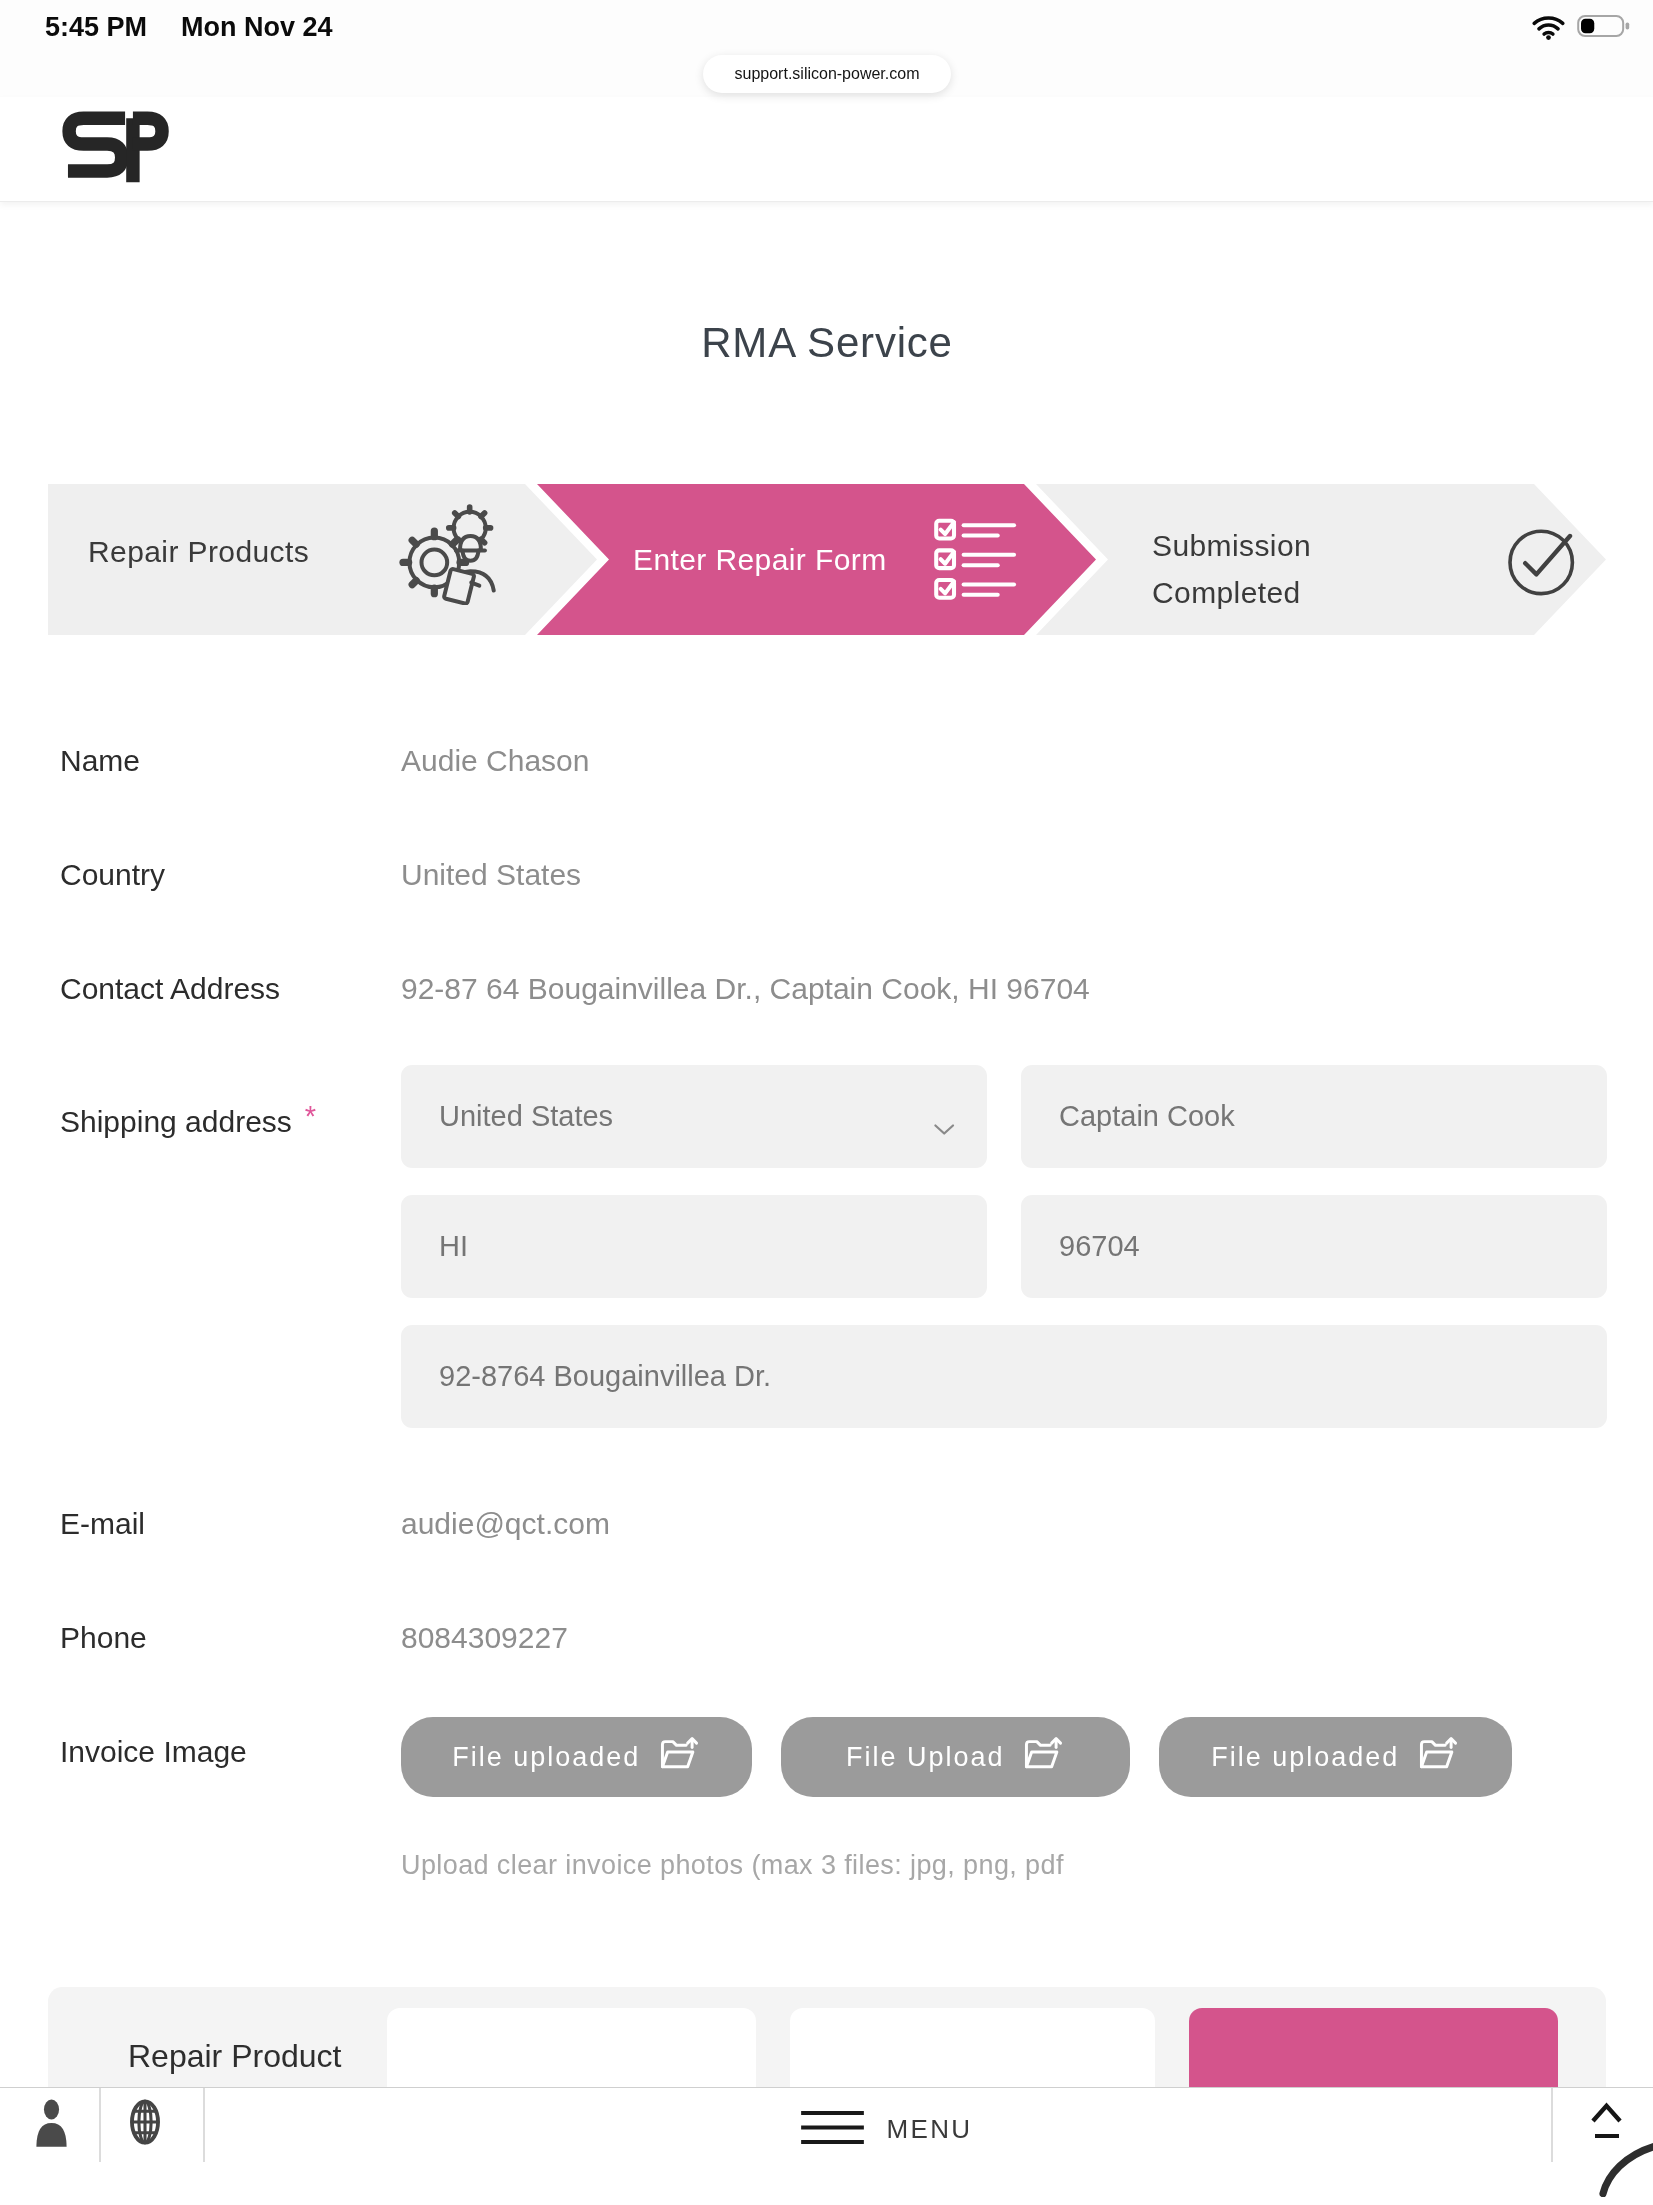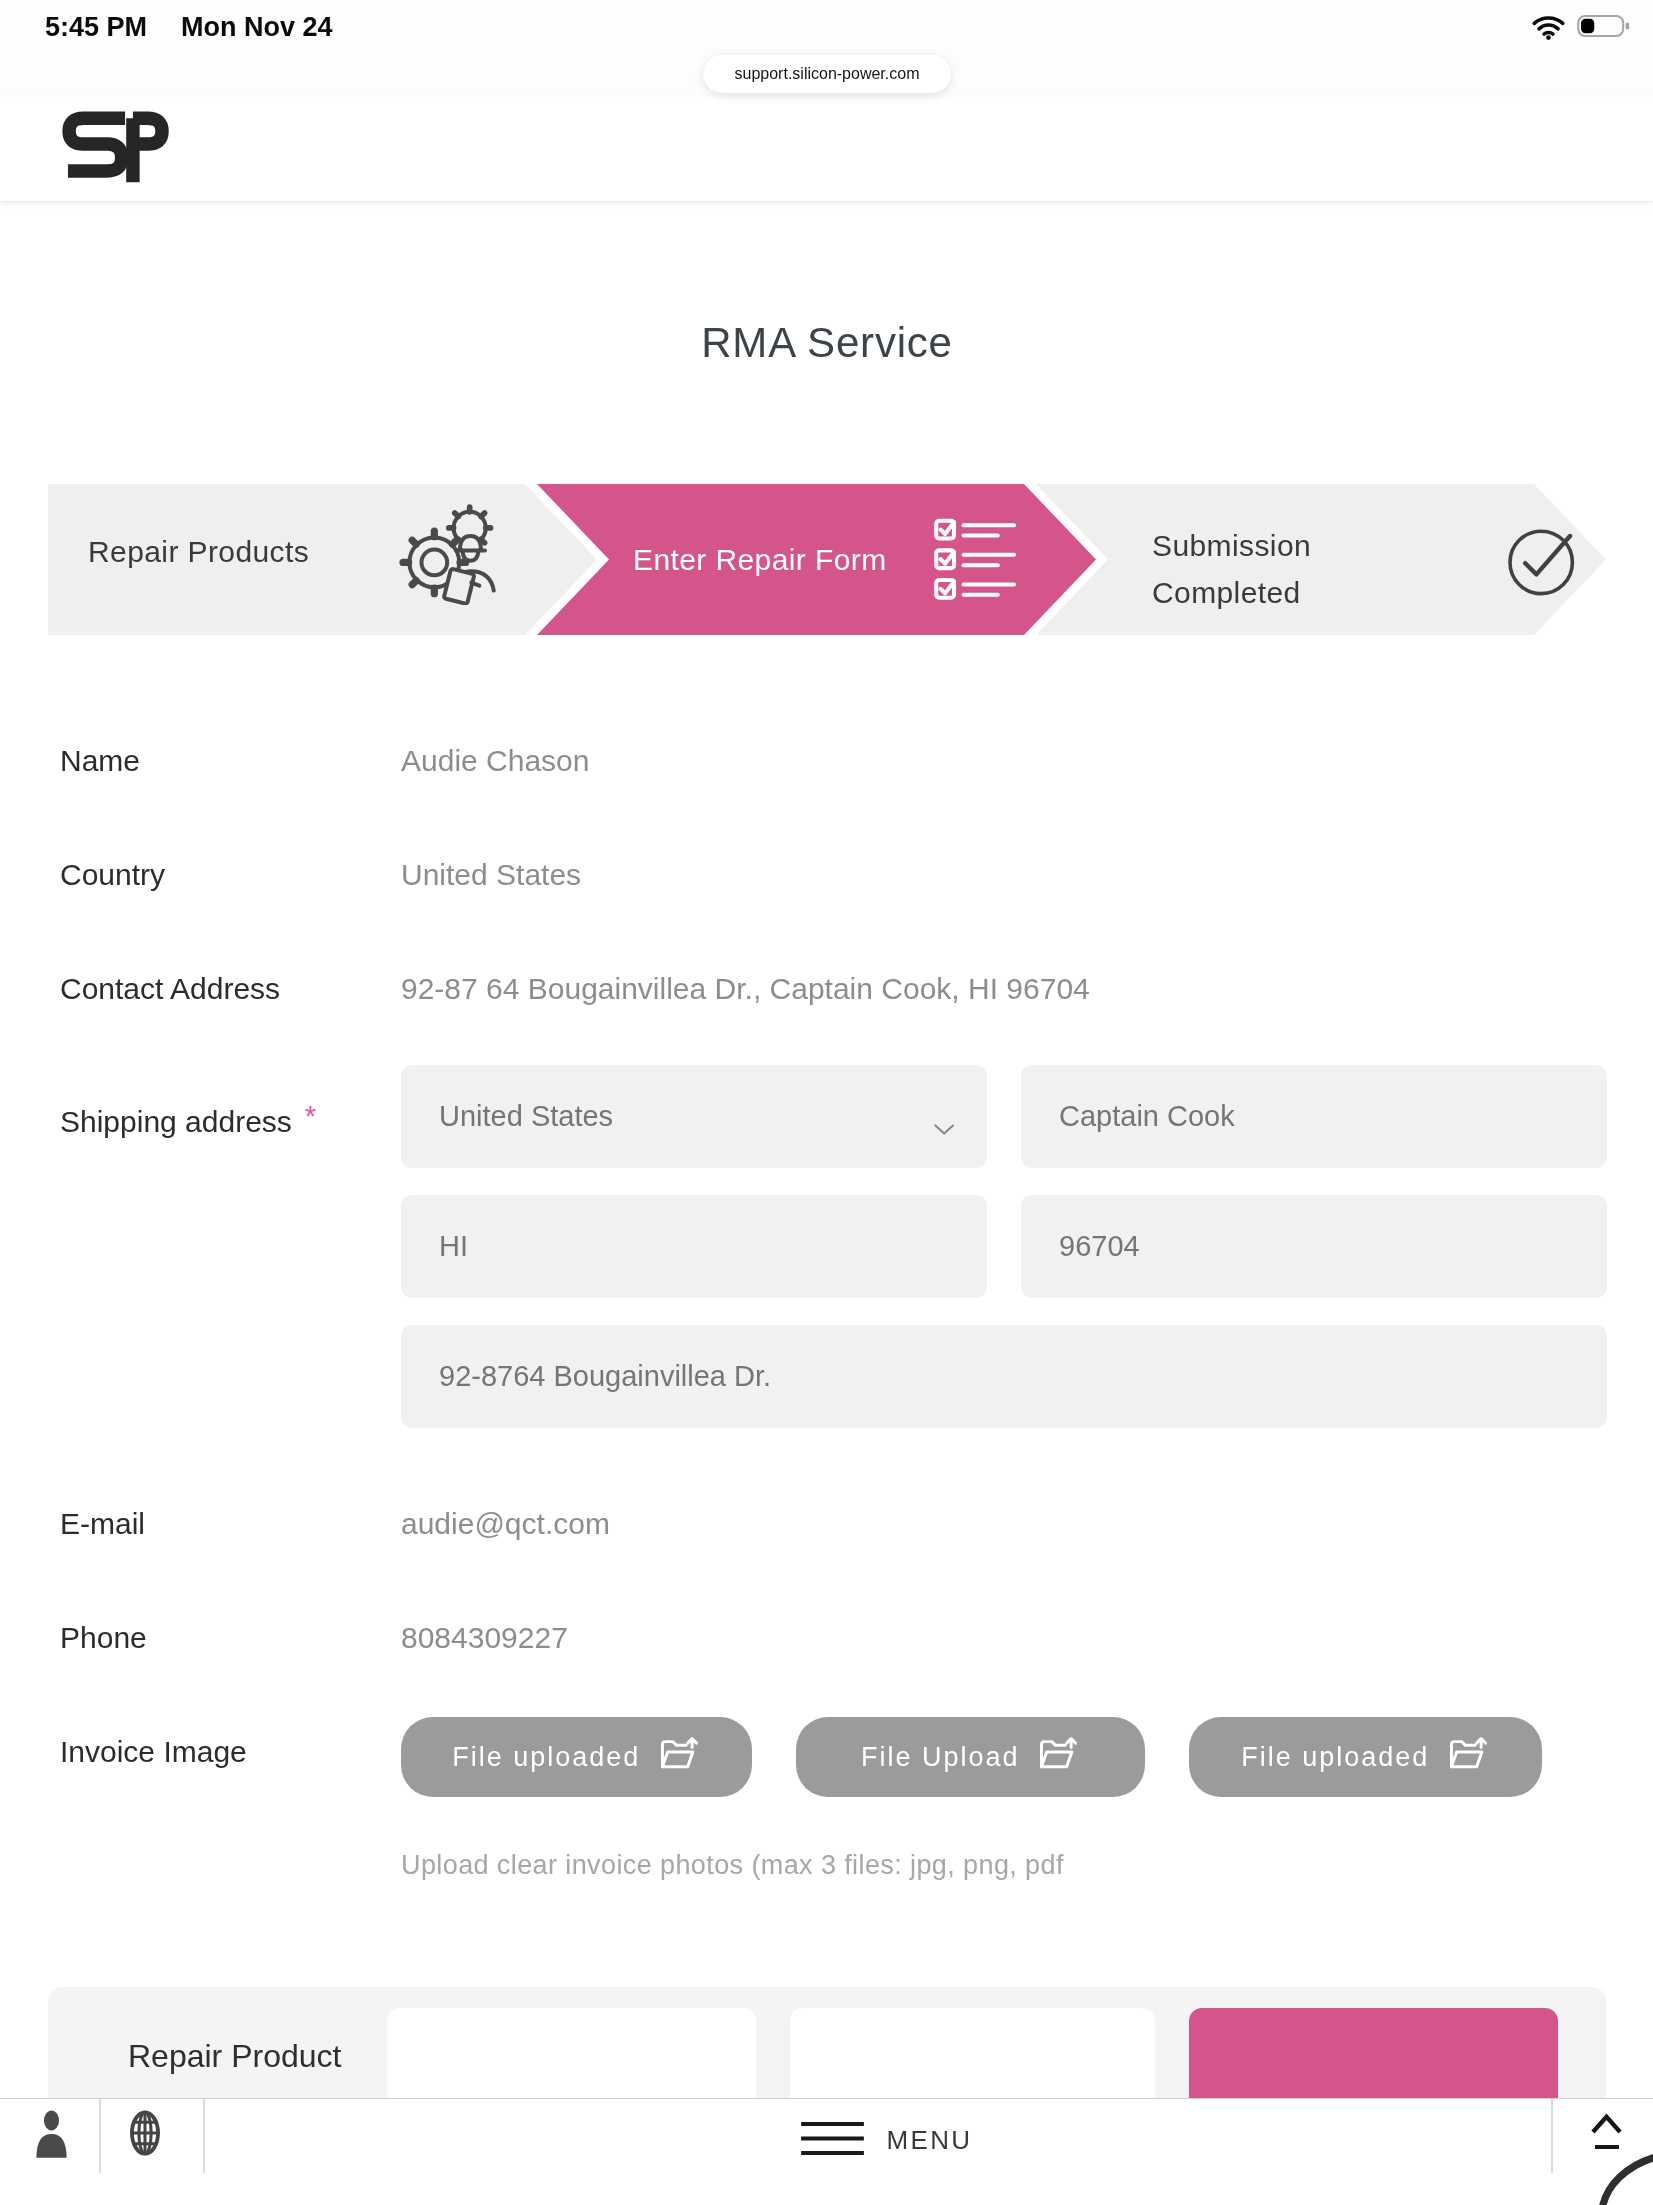--- a/index.html
+++ b/index.html
@@ -52,38 +52,38 @@
   .req{color:#e0569a;font-size:29px;position:relative;top:-6.4px;margin-left:13px;}
 
   .shipfields{flex:1;display:grid;grid-template-columns:586px 586px;column-gap:34px;row-gap:27px;margin-top:-19px;}
   .field{position:relative;height:103px;background:#f1f1f1;border-radius:11.2px;box-sizing:border-box;
          display:flex;align-items:center;padding-left:38px;font-size:29px;color:#757575;}
   input.field{border:none;outline:none;width:100%;padding-left:38px;font-family:"Liberation Sans",sans-serif;}
   .field.full{grid-column:1 / span 2;}
   .sel-chev{position:absolute;right:32px;top:45px;}
 
   .invoicecol{margin-top:-16px;}
-  .btnrow{display:flex;gap:44px;}
+  .btnrow{display:flex;gap:29px;}
   .upbtn{height:80px;border:none;border-radius:32px;background:#9b9b9b;color:#fff;
          display:flex;align-items:center;justify-content:center;gap:17.6px;
          font-family:"Liberation Sans",sans-serif;font-size:27px;letter-spacing:2px;cursor:pointer;}
   .upbtn.b1{width:351px;} .upbtn.b2{width:349px;} .upbtn.b3{width:353px;}
   .hint{margin-top:53px;font-size:27px;color:#a7a7a7;letter-spacing:0.4px;}
 
   
   .panel{position:relative;margin:106px 48px 0 48px;width:1558px;height:176px;background:#f4f4f4;
          border-radius:14.4px;box-sizing:border-box;overflow:hidden;}
   .panel .plabel{position:absolute;left:80px;top:51px;font-size:32px;color:#2e2e2e;}
   .pboxes{position:absolute;left:339px;top:21px;display:flex;gap:34px;}
   .pbox{height:128px;border-radius:13px;background:#ffffff;border:none;}
   .pbox.w1{width:369px;} .pbox.w2{width:365px;}
   .pbox.pink{width:369px;background:#d4548c;}
 
   
-  .bottombar{position:absolute;left:0;right:0;bottom:0;height:106px;background:#fff;
+  .bottombar{position:absolute;left:0;right:0;bottom:11px;height:106px;background:#fff;
              border-top:1.6px solid #cfcfcf;z-index:20;}
   .vdiv{position:absolute;top:0;width:1.6px;height:74px;background:#dcdcdc;}
   .bb-person{position:absolute;left:34px;top:11.2px;cursor:pointer;}
   .bb-globe{position:absolute;left:122px;top:9.6px;cursor:pointer;}
   .bb-menu{position:absolute;left:801px;top:21px;display:flex;align-items:center;gap:22.4px;cursor:pointer;
            background:none;border:none;padding:0;font-family:"Liberation Sans",sans-serif;}
   .bb-menu .mlabel{font-size:26px;letter-spacing:2.4px;color:#3a3a3a;}
   .bb-top{position:absolute;right:30px;top:13px;display:flex;flex-direction:column;align-items:center;gap:7.2px;
           background:none;border:none;cursor:pointer;padding:0;}
   .spinner{position:absolute;right:-4.8px;bottom:-6.4px;}

